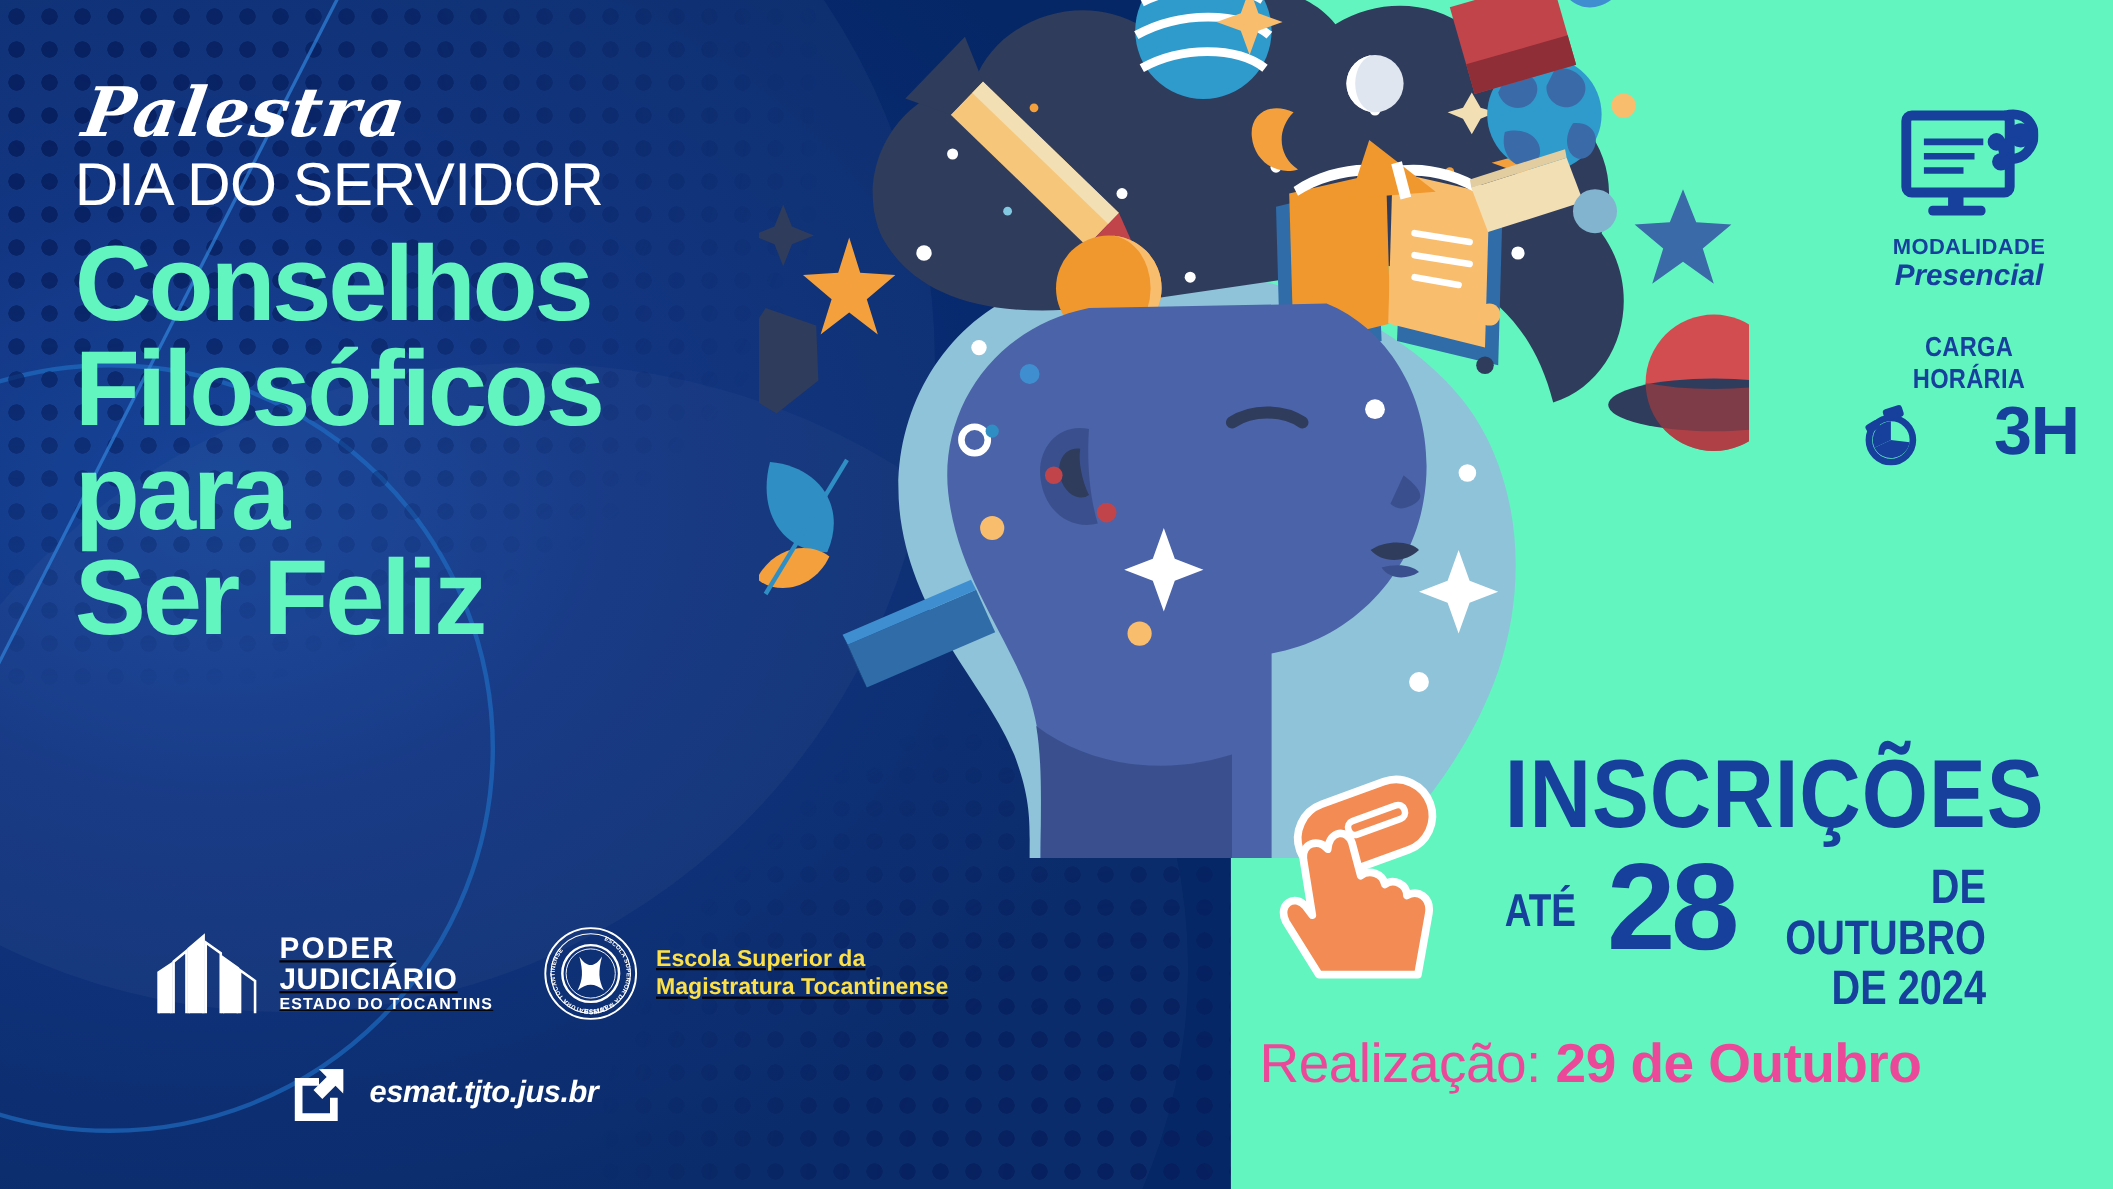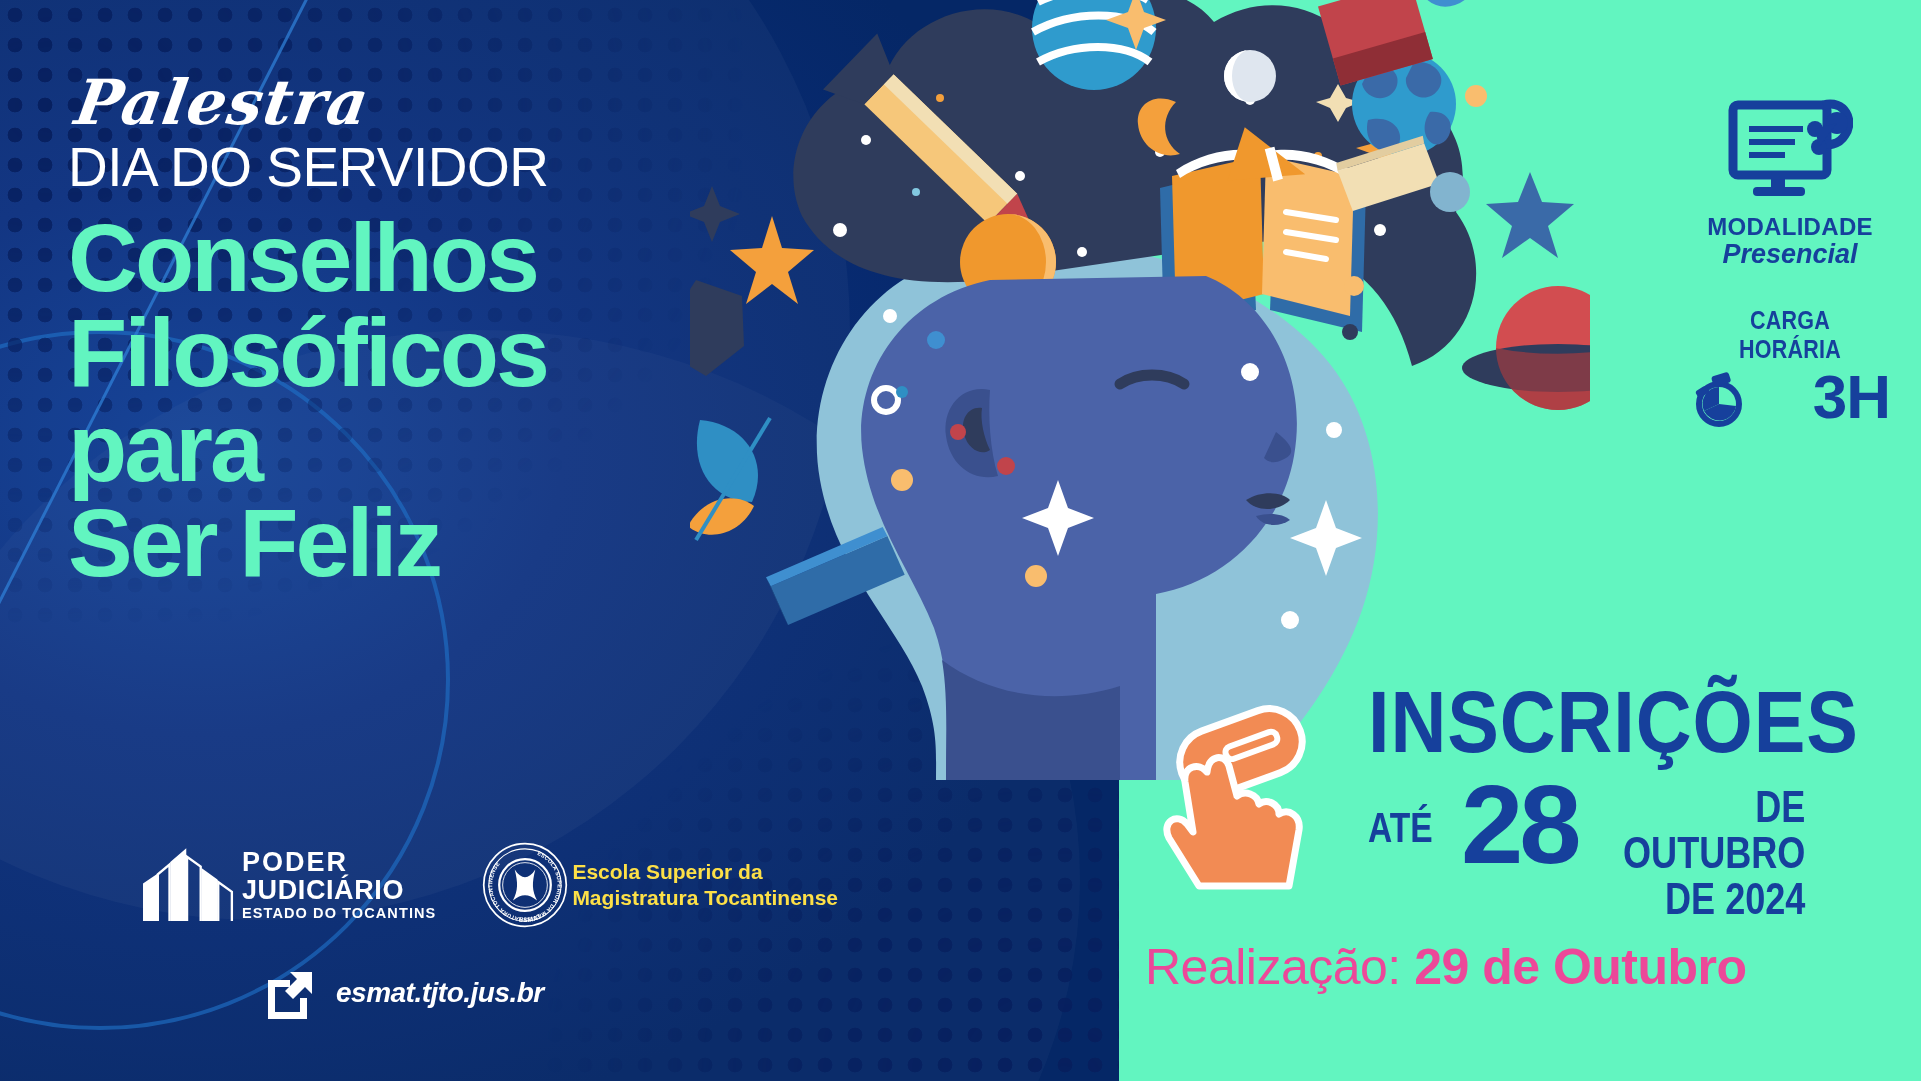--- a/index.html
+++ b/index.html
@@ -63,21 +63,21 @@
     letter-spacing:-.5px; line-height:1.06; margin-top:4px;
   }
   .headline { margin-top:14px; }
   .headline .hl {
     display:block; color:#62f5c0; font-weight:700;
     font-size:97px; line-height:.98; letter-spacing:-3px;
   }
 
   
   .logos { position:absolute; left:140px; top:842px; display:flex; align-items:center; gap:46px; z-index:25; }
-  .logo-group { display:flex; align-items:center; gap:4px; }
+  .logo-group { display:flex; align-items:center; gap:16px;text-decoration:underline; }
   .pj-mark { width:98px; height:76px; }
   .pj-text { color:#fff; line-height:1.02; }
   .pj-text .l1 { font-size:27px; font-weight:700; letter-spacing:2px; }
   .pj-text .l2 { font-size:27px; font-weight:700; letter-spacing:.6px; }
   .pj-text .l3 { font-size:14.5px; font-weight:700; letter-spacing:1.1px; margin-top:2px; }
   .seal { width:86px; height:86px; }
   .esmat-text { color:#fde047; font-size:21px; font-weight:700; line-height:1.22; }
 
   .site-row { position:absolute; left:262px; top:966px; display:flex; align-items:center; gap:20px; z-index:25; }
   .site-icon { width:54px; height:54px; }
@@ -85,21 +85,21 @@
     color:#fff; font-size:28px; font-weight:700; font-style:italic;
     letter-spacing:-.5px;
   }
 
   
   .info-col {
     position:absolute; left:1690px; top:95px; width:200px;
     text-align:center; color:#0f3f96; z-index:25;
   }
   .monitor-ico { width:126px; height:110px; }
-  .info-label { font-size:24px; font-weight:700; letter-spacing:.3px; margin-top:4px; color:#16409c; }
+  .info-label { font-size:20px; font-weight:700; letter-spacing:.3px; margin-top:4px; color:#16409c; }
   .info-value { font-size:27px; font-weight:700; font-style:italic; letter-spacing:0; color:#16409c; margin-top:-2px; }
   .carga-wrap { margin-top:36px; }
   .carga-label {
     font-size:25px; font-weight:700; color:#16409c; letter-spacing:.3px;
     transform:scaleX(.86); transform-origin:center;
   }
   .carga-row { display:flex; align-items:center; justify-content:space-between; gap:6px; margin-top:2px; }
   .stopwatch { width:60px; height:62px; }
   .carga-num { font-size:62px; font-weight:700; color:#16409c; line-height:1; letter-spacing:-1px; }
 

